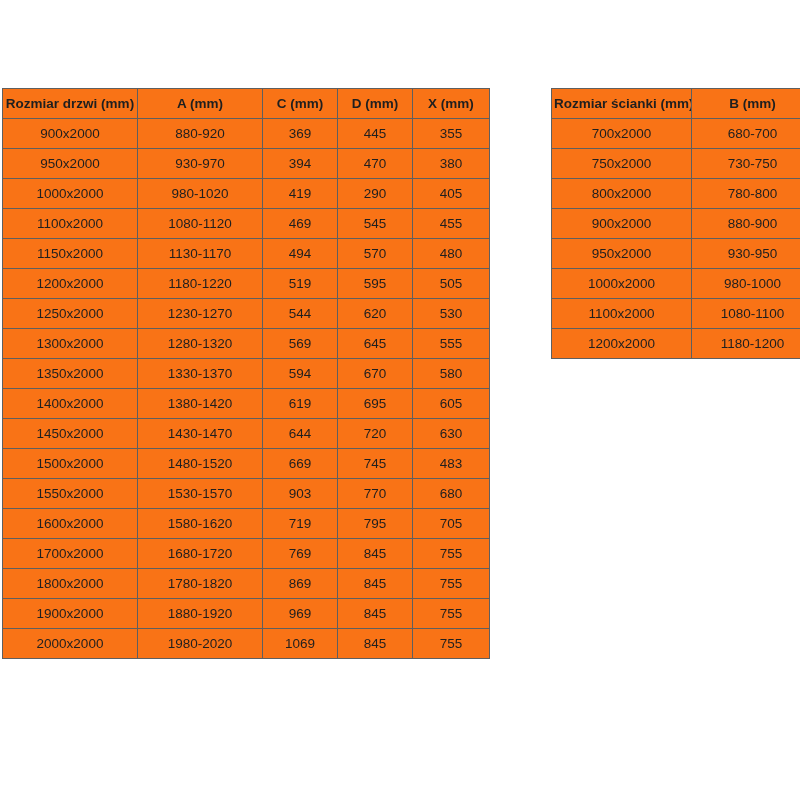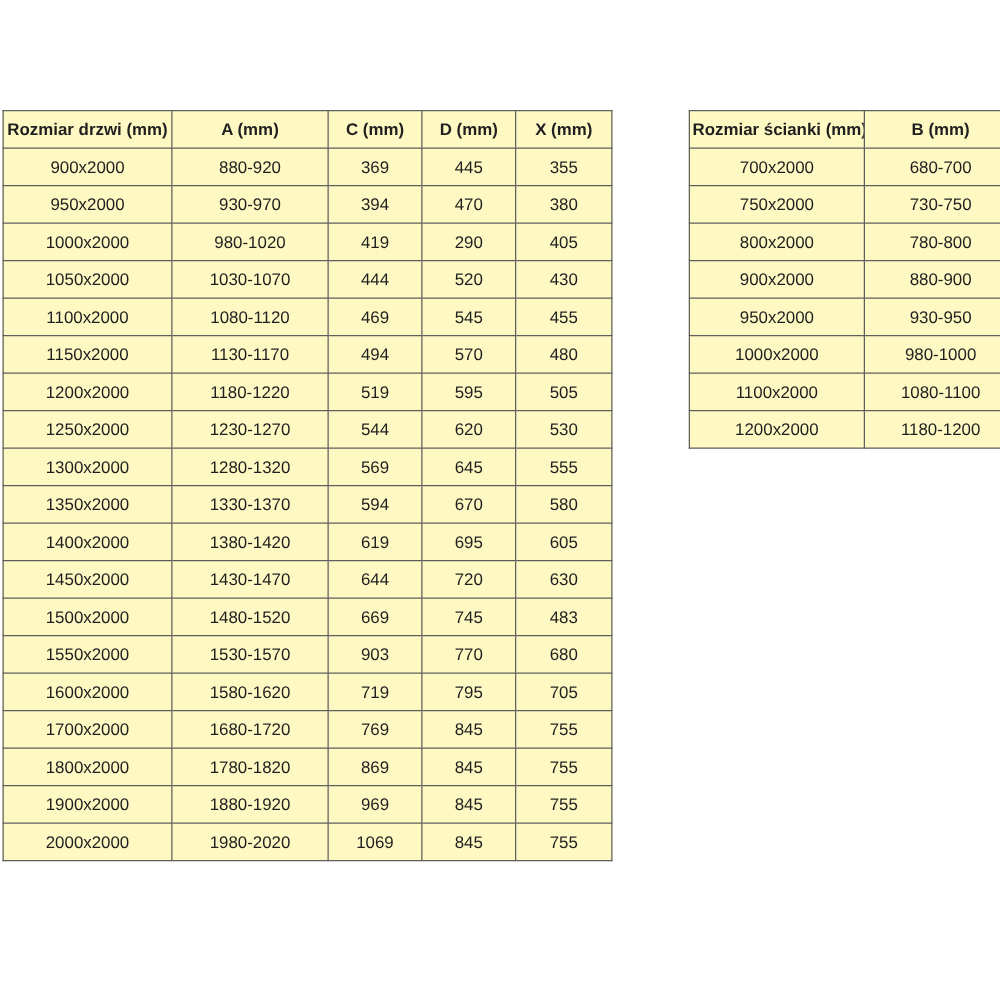--- a/index.html
+++ b/index.html
@@ -13,21 +13,21 @@
     position: relative;
     font-family: "Liberation Sans", "DejaVu Sans", sans-serif;
     color: #1f1f1f;
   }
   .spec-table {
     position: absolute;
     border-collapse: collapse;
     table-layout: fixed;
     font-size: 13.5px;
     color: #1f1f1f;
-    background: #fef9c3;
+    background: #f97316;
   }
   .spec-table th,
   .spec-table td {
     border: 1px solid #5f5f5f;
     text-align: center;
     vertical-align: middle;
     height: 29px;
     padding: 0 2px;
     overflow: hidden;
     white-space: nowrap;
@@ -89,27 +89,20 @@
         <td>380</td>
       </tr>
       <tr>
         <td>1000x2000</td>
         <td>980-1020</td>
         <td>419</td>
         <td>290</td>
         <td>405</td>
       </tr>
       <tr>
-        <td>1050x2000</td>
-        <td>1030-1070</td>
-        <td>444</td>
-        <td>520</td>
-        <td>430</td>
-      </tr>
-      <tr>
         <td>1100x2000</td>
         <td>1080-1120</td>
         <td>469</td>
         <td>545</td>
         <td>455</td>
       </tr>
       <tr>
         <td>1150x2000</td>
         <td>1130-1170</td>
         <td>494</td>

